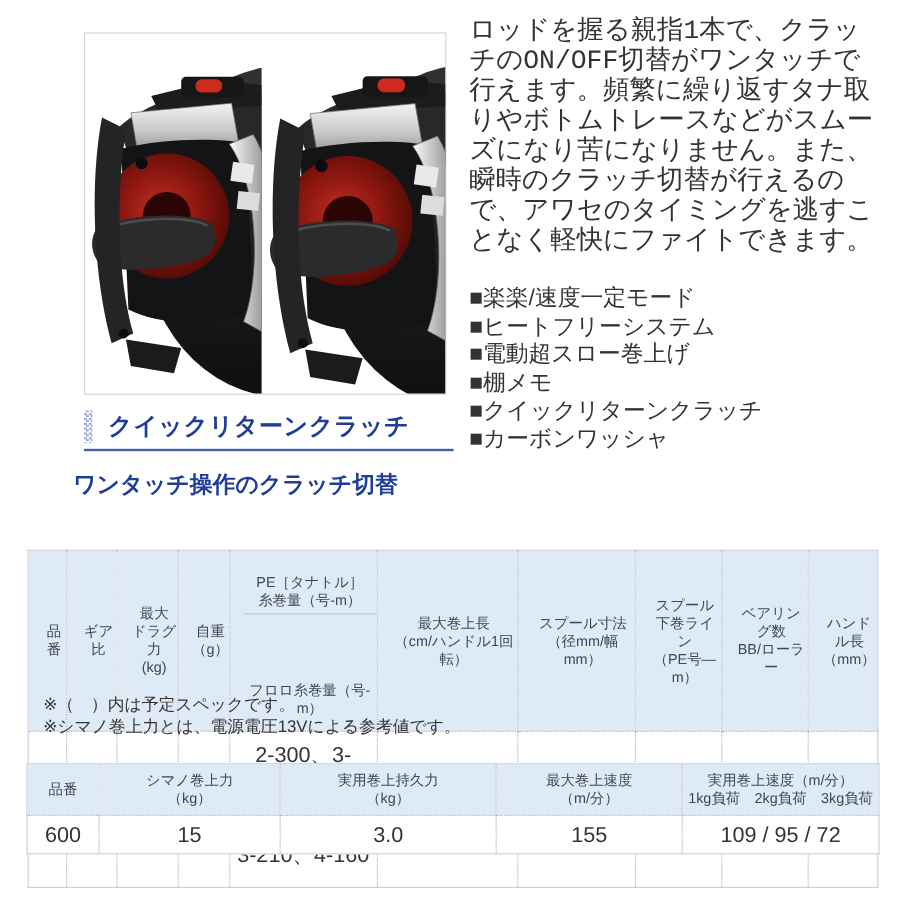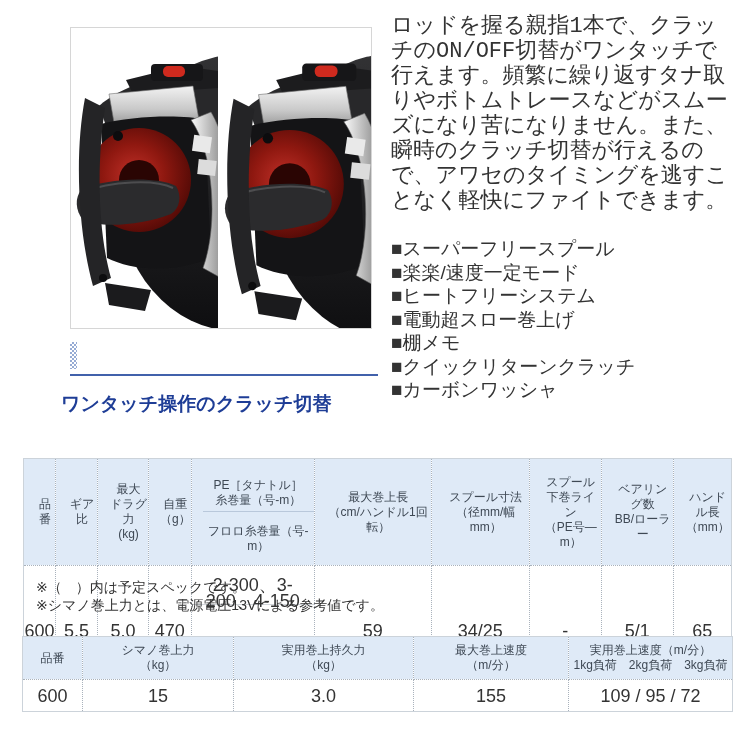--- a/index.html
+++ b/index.html
@@ -39,21 +39,21 @@
   .spec-table th { height:61px;padding-left:11px; }
   .spec-table td { height:46px; }
   .power-table { position:absolute; left:22px; top:636px; }
   .power-table th { height:43px; }
   .power-table td { height:32px; }
 
   
   .split { padding:0; }
   .split .top, .split .bot { display:flex; align-items:center; justify-content:center; white-space:pre-line; }
   th.split .top { height:38px; border-bottom:1px solid #b9c8db; }
-  th.split .bot { height:23px; }
+  th.split .bot { height:23px;margin-top:44px; }
   td.split .top { height:23px; border-bottom:1px solid #d2d6db; }
   td.split .bot { height:22px;margin-top:36px; }
 
   .notes { position:absolute; left:36px; top:578px; font-size:14px; line-height:18px; color:#333; }
 </style>
 </head>
 <body>
 
 <div class="page">
 
@@ -110,33 +110,33 @@
         <use href="#reel"></use>
       </g>
       <g clip-path="url(#clipR)">
         <use href="#reel" transform="translate(148,-2) scale(1.04)"></use>
       </g>
     </svg>
   </div>
 
   <div class="feature-heading">
     <span class="hatch"></span>
+    <span class="txt">クイックリターンクラッチ</span>
   </div>
   <div class="feature-sub">ワンタッチ操作のクラッチ切替</div>
 
   <div class="desc">ロッドを握る親指1本で、クラッ
 チのON/OFF切替がワンタッチで
 行えます。頻繁に繰り返すタナ取
 りやボトムトレースなどがスムー
 ズになり苦になりません。また、
 瞬時のクラッチ切替が行えるの
 で、アワセのタイミングを逃すこ
 となく軽快にファイトできます。</div>
   <ul class="bullets">
-    <li>■スーパーフリースプール</li>
     <li>■楽楽/速度一定モード</li>
     <li>■ヒートフリーシステム</li>
     <li>■電動超スロー巻上げ</li>
     <li>■棚メモ</li>
     <li>■クイックリターンクラッチ</li>
     <li>■カーボンワッシャ</li>
   </ul>
 
   <table class="spec-table">
     <colgroup>

